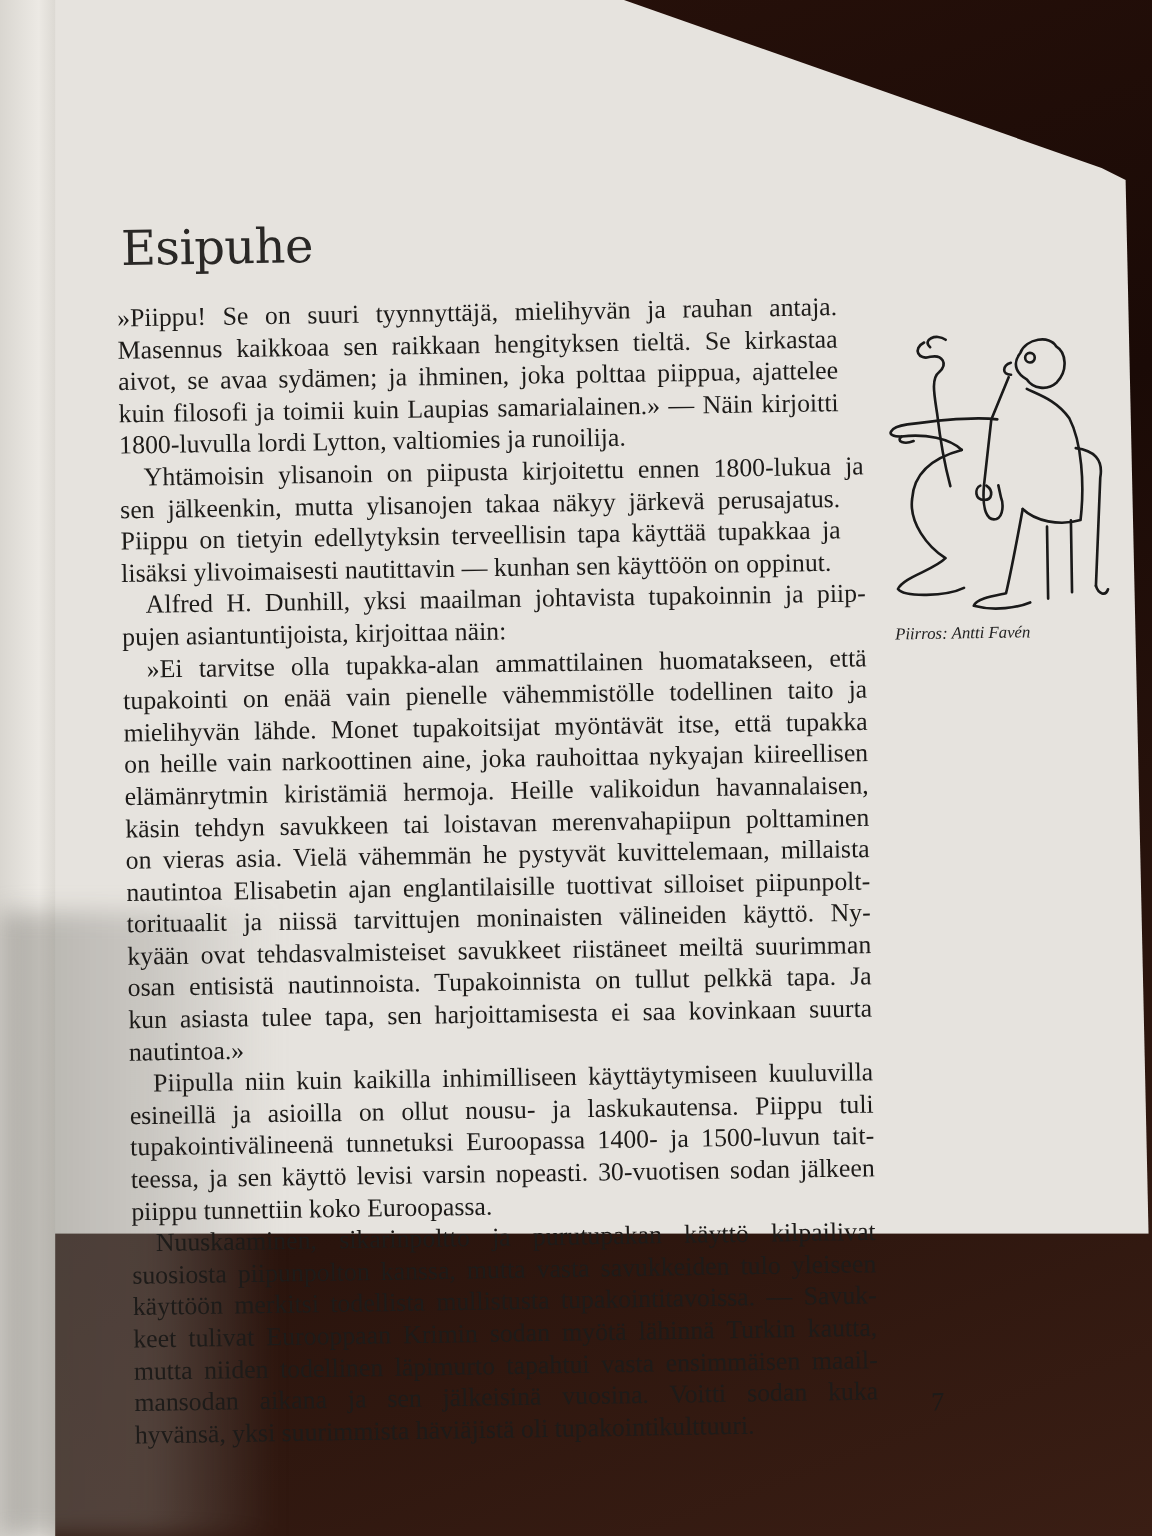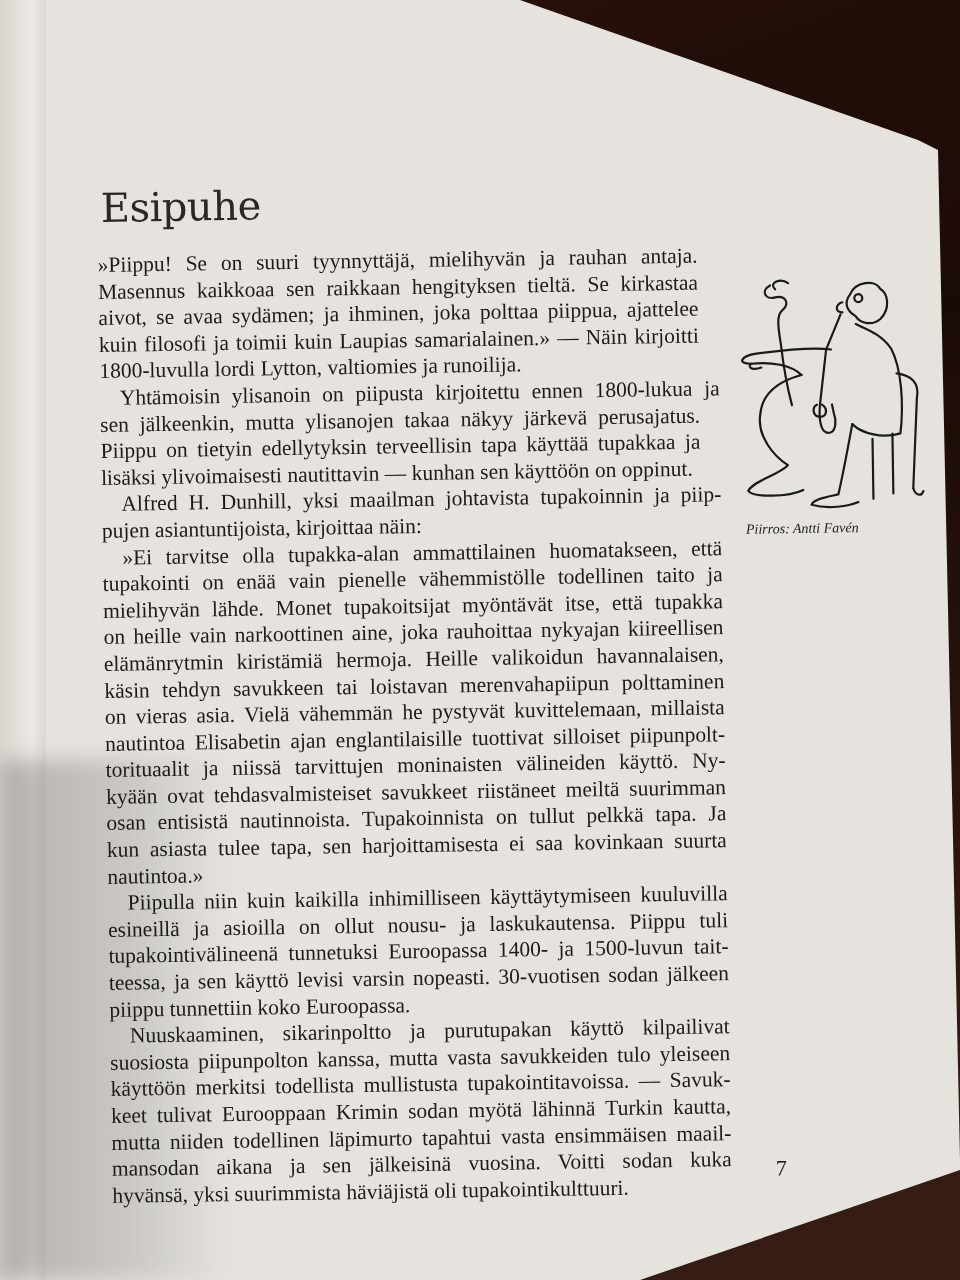--- a/index.html
+++ b/index.html
@@ -6,21 +6,21 @@
     body {
       width: 960px; height: 1280px; overflow: hidden; position: relative;
       background: #1e0f0a;
       font-family: "Liberation Serif", serif;
     }
     .bg-dark {
       position: absolute; inset: 0;
       background: linear-gradient(160deg, #2a120b 0%, #1a0a06 40%, #3a1e14 100%);
     }
     .page {
-      position: absolute; left: 0; top: 0; width: 960px; height: 1280px;
+      position: absolute; left: 0; top: 0; width: 960px; height: 1028px;
       background: #e6e3de;
       clip-path: polygon(0 0, 520px 0, 918px 140px, 938px 150px, 960px 1160px, 960px 1170px, 640px 1280px, 0 1280px);
     }
     .left-page-edge {
       position: absolute; left: 0; top: 0; width: 46px; height: 1280px;
       background: linear-gradient(90deg, #d9d6d0 0%, #ece9e4 70%, #dcd9d3 100%);
     }
     .shadow-strip {
       position: absolute; left: 0; top: 760px; width: 230px; height: 520px;
       background: linear-gradient(90deg, rgba(120,118,112,0.45) 0%, rgba(150,148,142,0.35) 55%, rgba(200,198,192,0) 100%);

